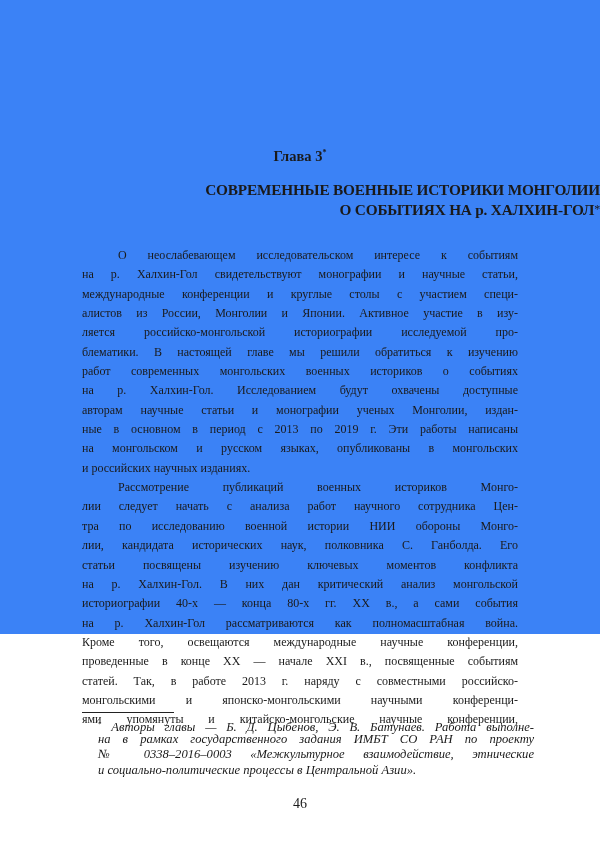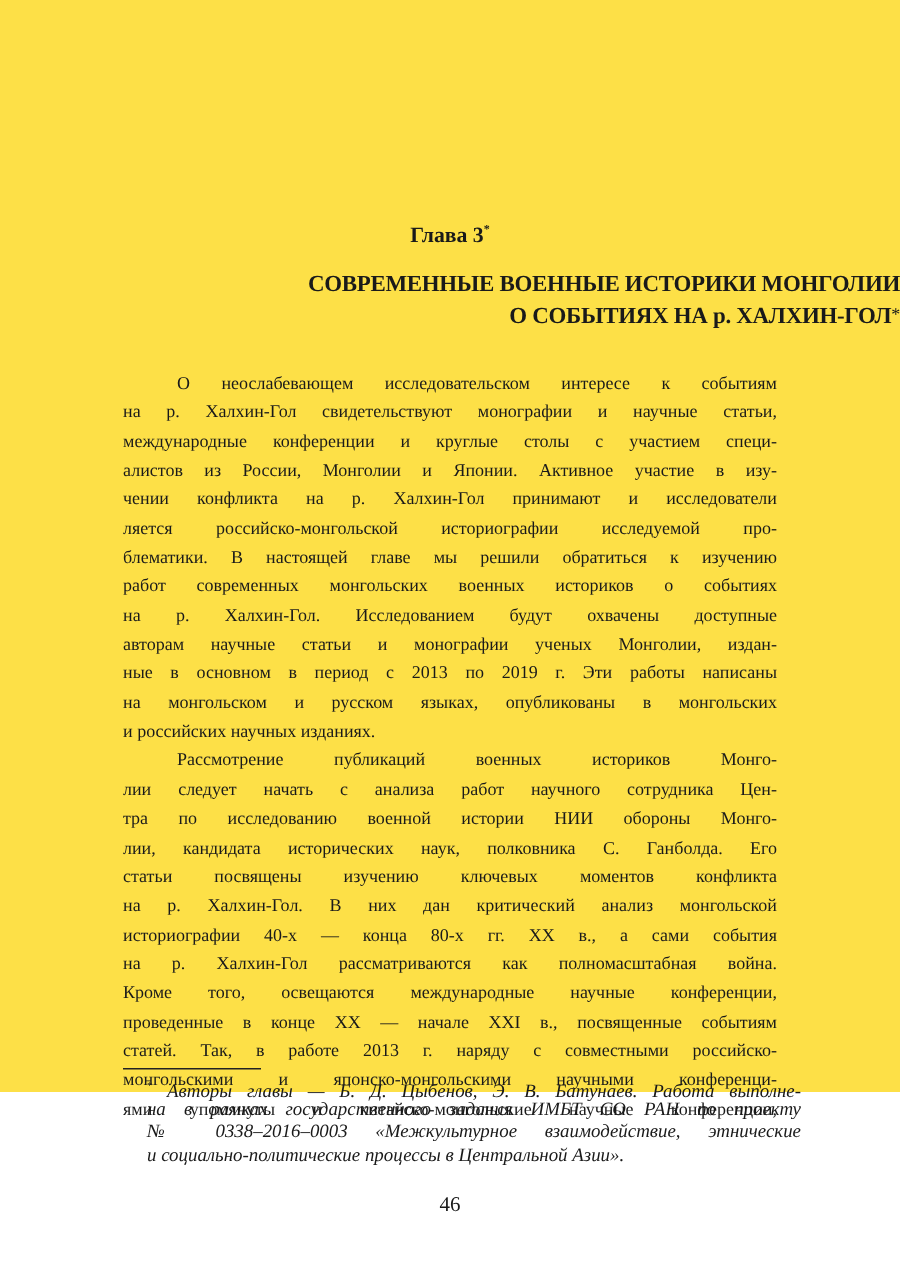--- a/index.html
+++ b/index.html
@@ -1,17 +1,17 @@
 <!DOCTYPE html>
 <html><head>
 <meta charset="utf-8">
 <style>
   html, body { margin: 0; padding: 0; background: #ffffff; }
   body { width: 600px; height: 851px; position: relative; overflow: hidden; color: #1a1a1a; }
-  .page { position: absolute; left: 0; top: 0; width: 600px; height: 728px; background: #fde047; }
+  .page { position: absolute; left: 0; top: 0; width: 600px; height: 634px; background: #3b82f6; }
   .chapter {
     position: absolute; top: 148px; left: 0; width: 600px; text-align: center;
     font-family: "Liberation Serif", serif; font-weight: bold; font-size: 14.5px;
   }
   .chapter sup { font-size: 8px; vertical-align: 6px; }
   .title {
     position: absolute; top: 180px; left: 0; width: 600px; text-align: right;
     font-family: "Liberation Serif", serif; font-weight: bold; font-size: 15.3px; line-height: 19.5px;
     letter-spacing: -0.2px;
   }
@@ -49,21 +49,20 @@
   <div class="title">
     <div>СОВРЕМЕННЫЕ ВОЕННЫЕ ИСТОРИКИ МОНГОЛИИ</div>
     <div><span>О СОБЫТИЯХ НА р. ХАЛХИН-ГОЛ</span><span class="star">*</span></div>
   </div>
 
   <div class="body">
     <div class="line indent">О неослабевающем исследовательском интересе к событиям</div>
     <div class="line">на р. Халхин-Гол свидетельствуют монографии и научные статьи,</div>
     <div class="line">международные конференции и круглые столы с участием специ-</div>
     <div class="line">алистов из России, Монголии и Японии. Активное участие в изу-</div>
-    <div class="line">чении конфликта на р. Халхин-Гол принимают и исследователи</div>
     <div class="line">ляется российско-монгольской историографии исследуемой про-</div>
     <div class="line">блематики. В настоящей главе мы решили обратиться к изучению</div>
     <div class="line">работ современных монгольских военных историков о событиях</div>
     <div class="line">на р. Халхин-Гол. Исследованием будут охвачены доступные</div>
     <div class="line">авторам научные статьи и монографии ученых Монголии, издан-</div>
     <div class="line">ные в основном в период с 2013 по 2019 г. Эти работы написаны</div>
     <div class="line">на монгольском и русском языках, опубликованы в монгольских</div>
     <div class="line last">и российских научных изданиях.</div>
     <div class="line indent">Рассмотрение публикаций военных историков Монго-</div>
     <div class="line">лии следует начать с анализа работ научного сотрудника Цен-</div>

